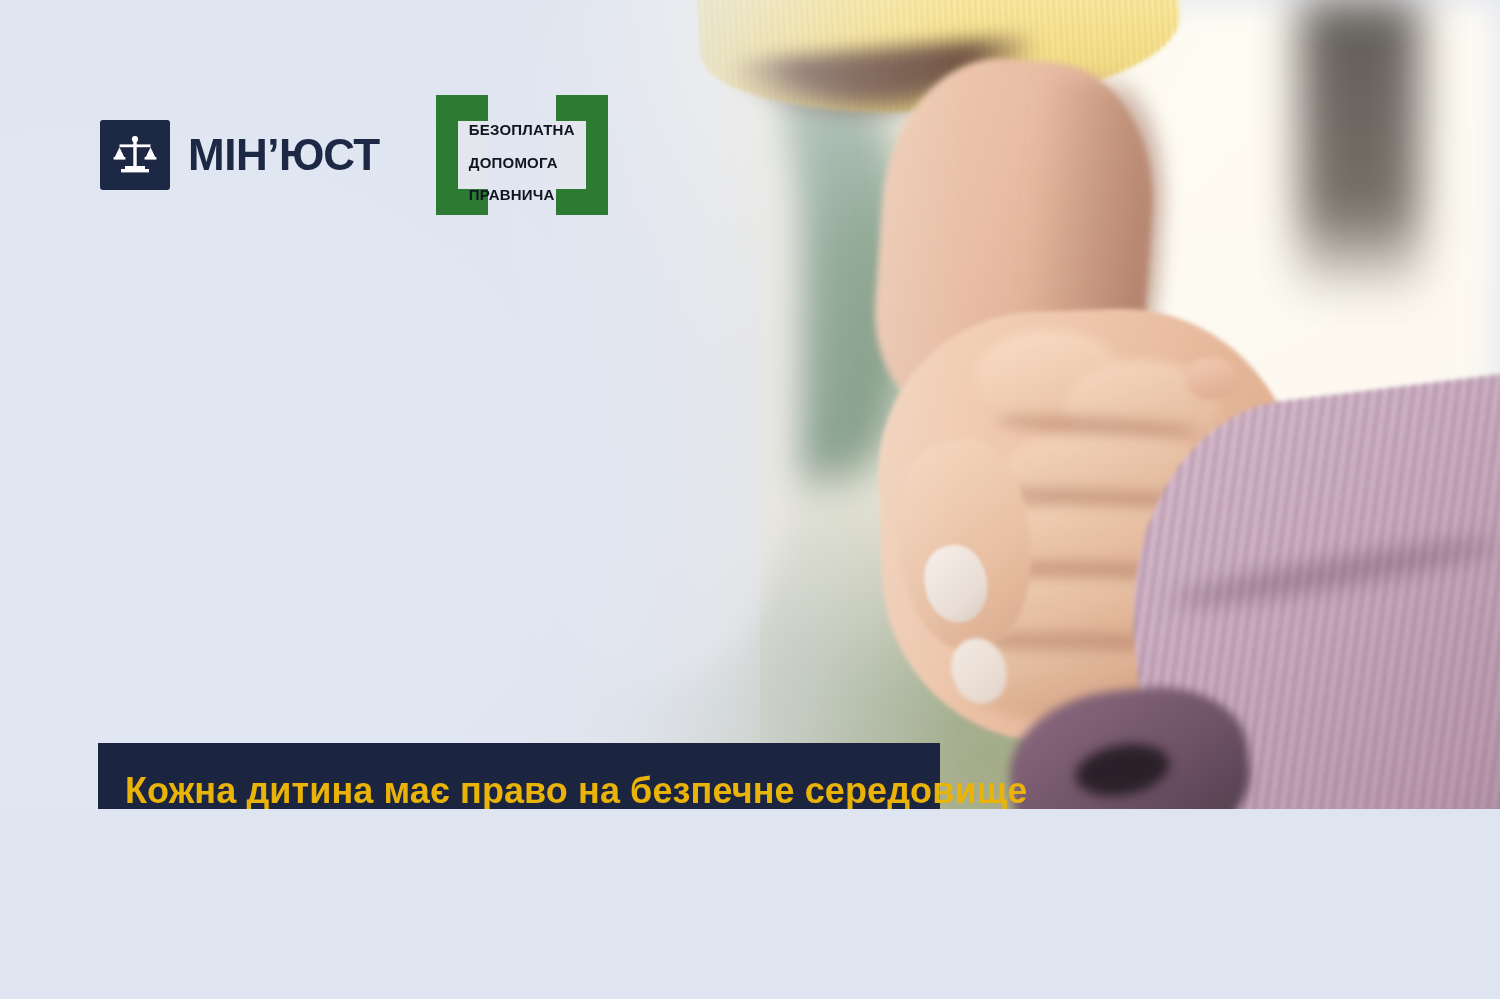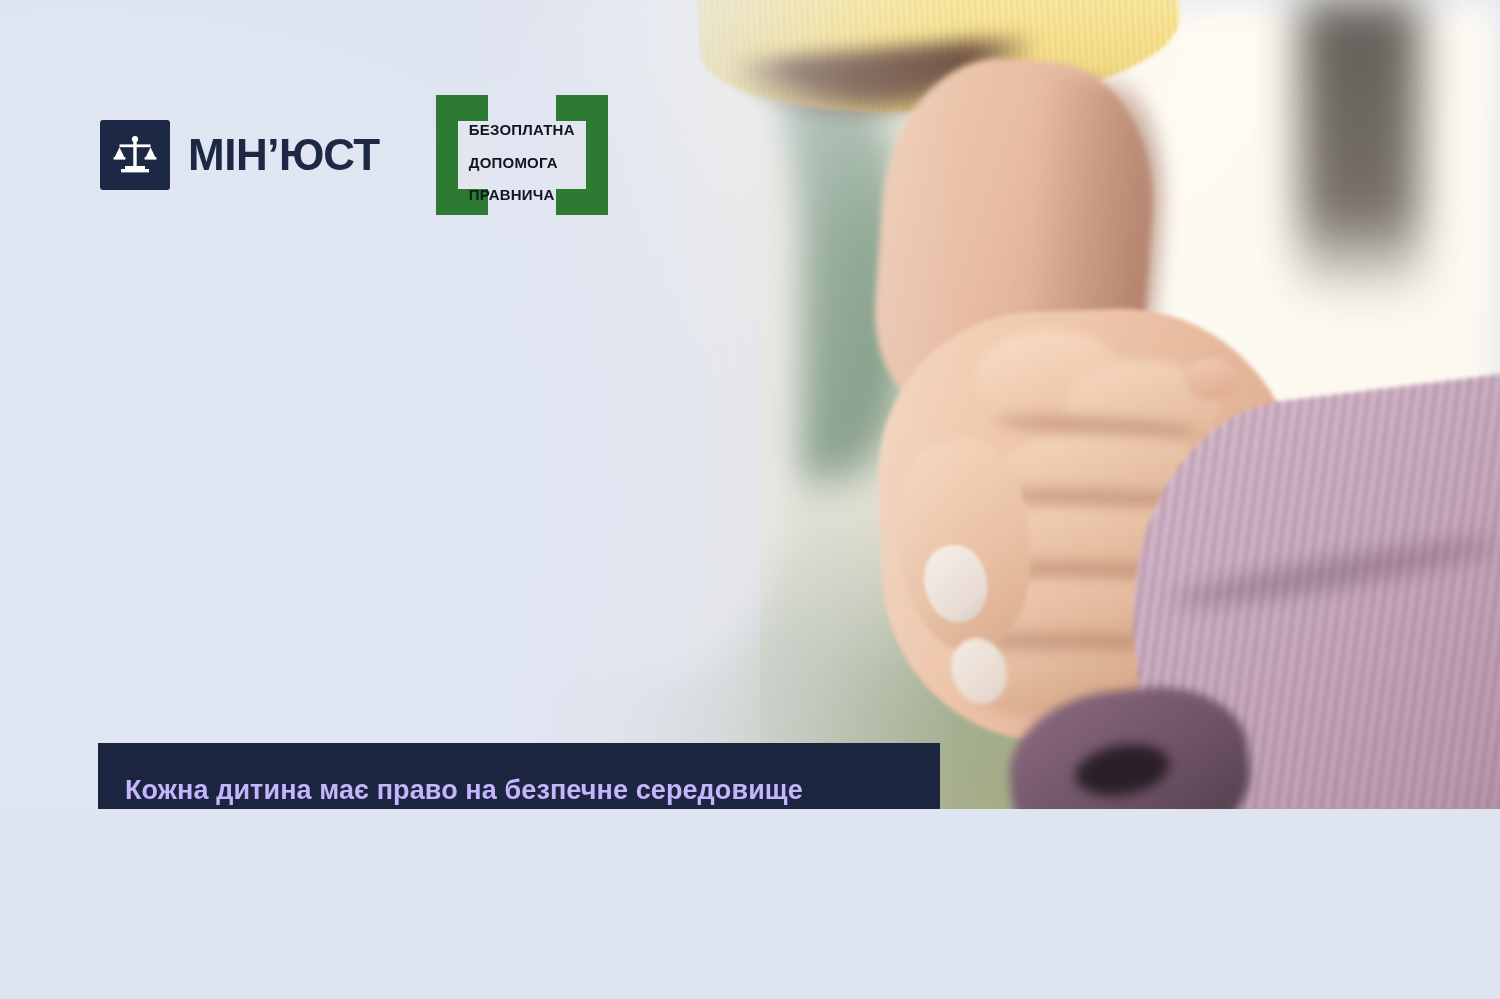--- a/index.html
+++ b/index.html
@@ -140,21 +140,21 @@
   .bpd-text span{display:block;margin-top:16px;}
 
   
   .headline{position:absolute;left:100px;top:492px;
     font-size:57px;font-weight:bold;line-height:1.17;color:#172138;
     letter-spacing:-.4px;white-space:pre-line;}
 
   
   .banner{position:absolute;left:98px;top:743px;width:842px;height:95px;
     background:#1c2540;display:flex;align-items:center;}
-  .banner-text{color:#c4b5fd;font-size:27px;font-weight:bold;margin-left:27px;
+  .banner-text{color:#eab308;font-size:36px;font-weight:bold;margin-left:27px;
     letter-spacing:.1px;white-space:nowrap;}
 </style>
 </head>
 <body>
 
 <div class="poster">
 
   <div class="photo">
     <div class="bokeh"></div>
     <div class="teal-col"></div>

